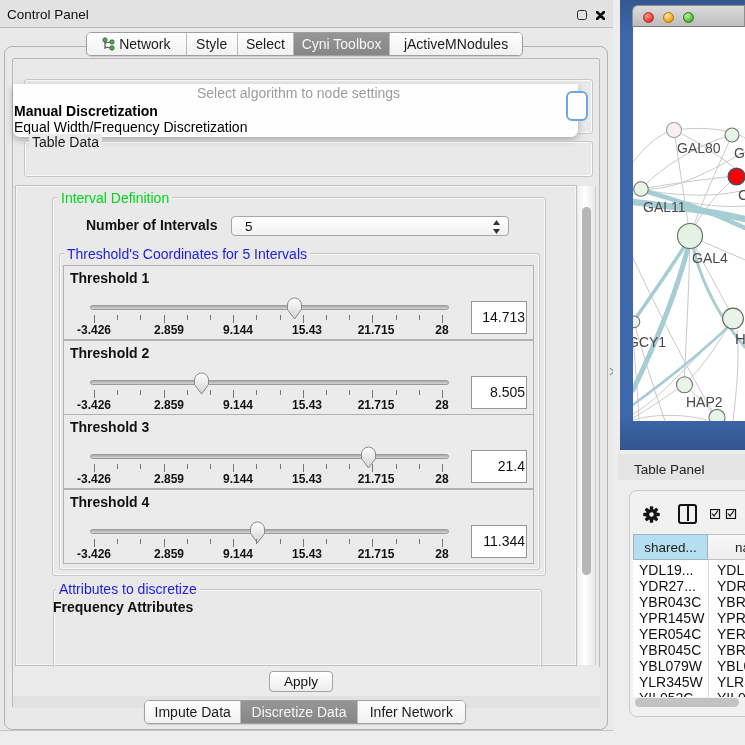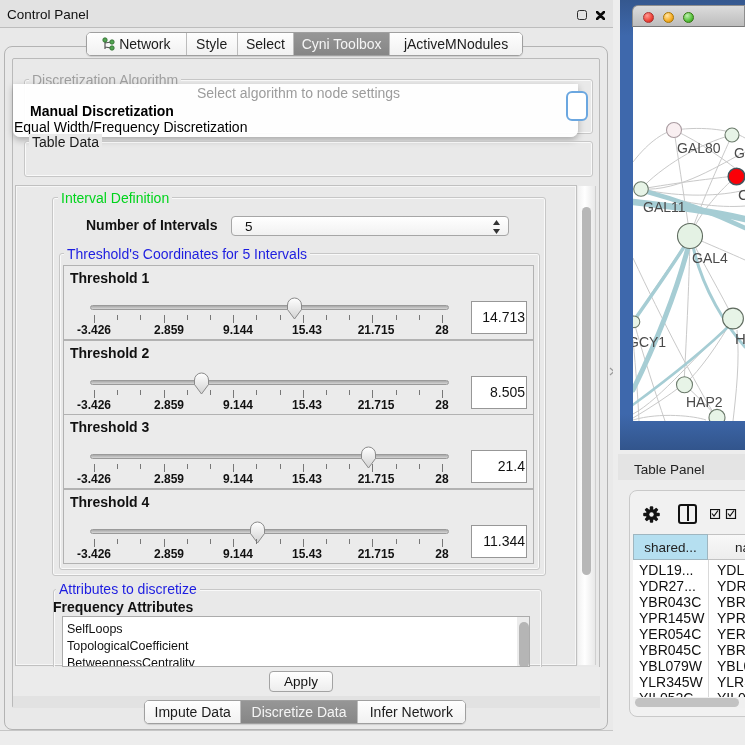--- a/index.html
+++ b/index.html
@@ -76,27 +76,26 @@
         <circle cx="10" cy="11" r="2.2" fill="#53a553" stroke="#2e6b2e" stroke-width="0.8"></circle>
       </svg>
       Network</div>
     <div class="s" style="width:52px;">Style</div>
     <div class="s" style="width:58px;">Select</div>
     <div class="s sel" style="width:98px;">Cyni Toolbox</div>
     <div class="s" style="width:135px;">jActiveMNodules</div>
   </div>
 
   <div class="grp" style="left:24px; top:79px; width:569px; height:55px;"></div>
-  <div class="gt" style="left:29px; top:72px; color:#9f9f9f;">Discretization Algorithm</div>
 
   <div class="abs" style="left:566px; top:91px; width:22px; height:30px; background:#fff; border:2.5px solid #6ba7e0; border-radius:6px; z-index:5;"></div>
 
   <div class="abs" style="left:13px; top:84px; width:565px; height:53px; background:rgba(255,255,255,0.95); border-radius:0 0 7px 7px; box-shadow:0 3px 7px rgba(0,0,0,0.28);">
     <div class="abs" style="left:184px; top:1px; font-size:14px; color:#9c9c9c;">Select algorithm to node settings</div>
-    <div class="abs" style="left:17px; top:19px; font-size:14px; font-weight:bold; color:#000;">Manual Discretization</div>
+    <div class="abs" style="left:1px; top:19px; font-size:14px; font-weight:bold; color:#000;">Manual Discretization</div>
     <div class="abs" style="left:1px; top:35px; font-size:14px; color:#000;">Equal Width/Frequency Discretization</div>
   </div>
 
   <div class="grp" style="left:24px; top:141px; width:569px; height:36px;"></div>
   <div class="gt" style="left:29px; top:134px; color:#1a1a1a;">Table Data</div>
 
   <div class="abs" style="left:15px; top:185px; width:562px; height:481px; border:1px solid #c0c0c0; box-shadow:inset 0 0 0 1px #f6f6f6;"></div>
   <div class="abs" style="left:578px; top:186px; width:18px; height:479px; background:linear-gradient(to right,#f2f2f2,#ffffff 40%,#e8e8e8); border-right:1px solid #cfcfcf;"></div>
   <div class="abs" style="left:582px; top:207px; width:9px; height:368px; background:#b7b7b7; border-radius:5px;"></div>
 
@@ -176,27 +175,20 @@
     <div class="lbl" style="left:142px;">9.144</div>
     <div class="lbl" style="left:211px;">15.43</div>
     <div class="lbl" style="left:280px;">21.715</div>
     <div class="lbl" style="left:346px;">28</div>
     <div class="val">11.344</div>
   </div>
 
   <div class="grp" style="left:53px; top:589px; width:489px; height:90px;"></div>
   <div class="gt" style="left:56px; top:581px; color:#1d1de0;">Attributes to discretize</div>
   <div class="abs" style="left:53px; top:599px; font-size:14px; font-weight:bold; color:#111;">Frequency Attributes</div>
-  <div class="abs" id="attlist">
-    <div class="it" style="top:5px;">SelfLoops</div>
-    <div class="it" style="top:22px;">TopologicalCoefficient</div>
-    <div class="it" style="top:39px;">BetweennessCentrality</div>
-    <div class="abs" style="left:454px; top:0; width:14px; height:51px; background:#ececec;"></div>
-    <div class="abs" style="left:456px; top:5px; width:10px; height:46px; background:#b5b5b5; border-radius:5px;"></div>
-  </div>
 
   <div class="abs" style="left:13px; top:667px; width:587px; height:29px; background:#ebebeb;"></div>
   <div class="abs" style="left:269px; top:671px; width:64px; height:21px; background:linear-gradient(#ffffff,#ededed); border:1px solid #a3a3a3; border-radius:4px; font-size:13.5px; text-align:center; line-height:19px; color:#111;">Apply</div>
   <div class="abs" style="left:13px; top:696px; width:587px; height:12px; background:#e2e2e2;"></div>
 
   <div class="abs seg" style="left:144px; top:700px; width:322px;">
     <div class="s" style="width:97px;">Impute Data</div>
     <div class="s sel" style="width:117px;">Discretize Data</div>
     <div class="s" style="width:108px;">Infer Network</div>
   </div>

